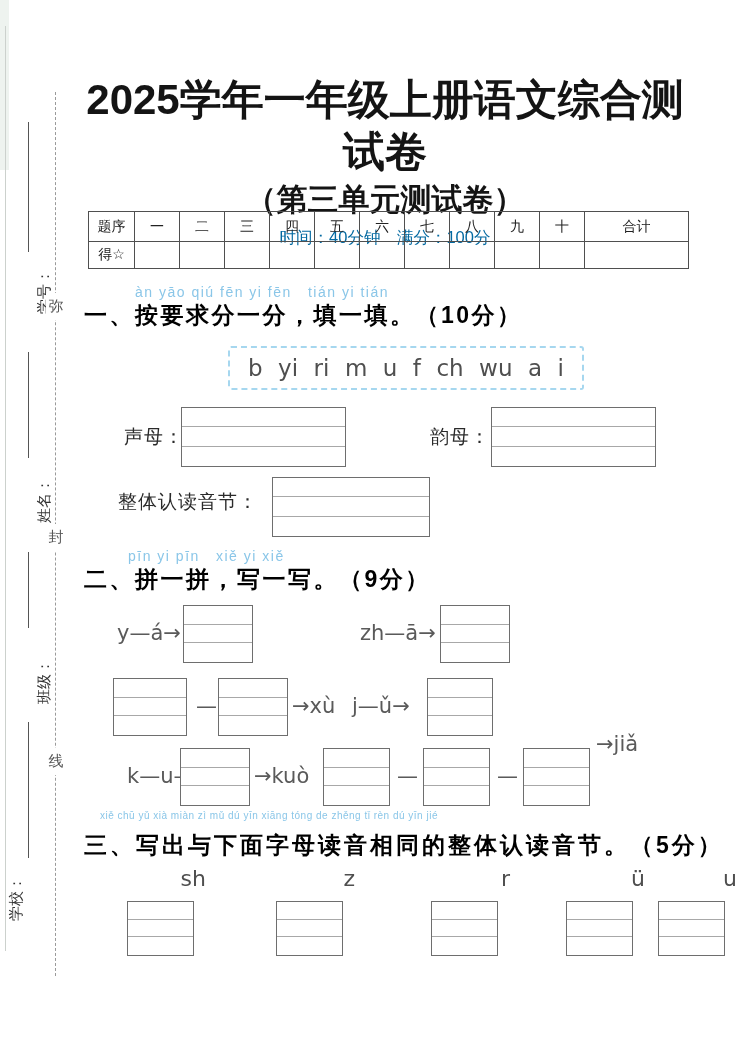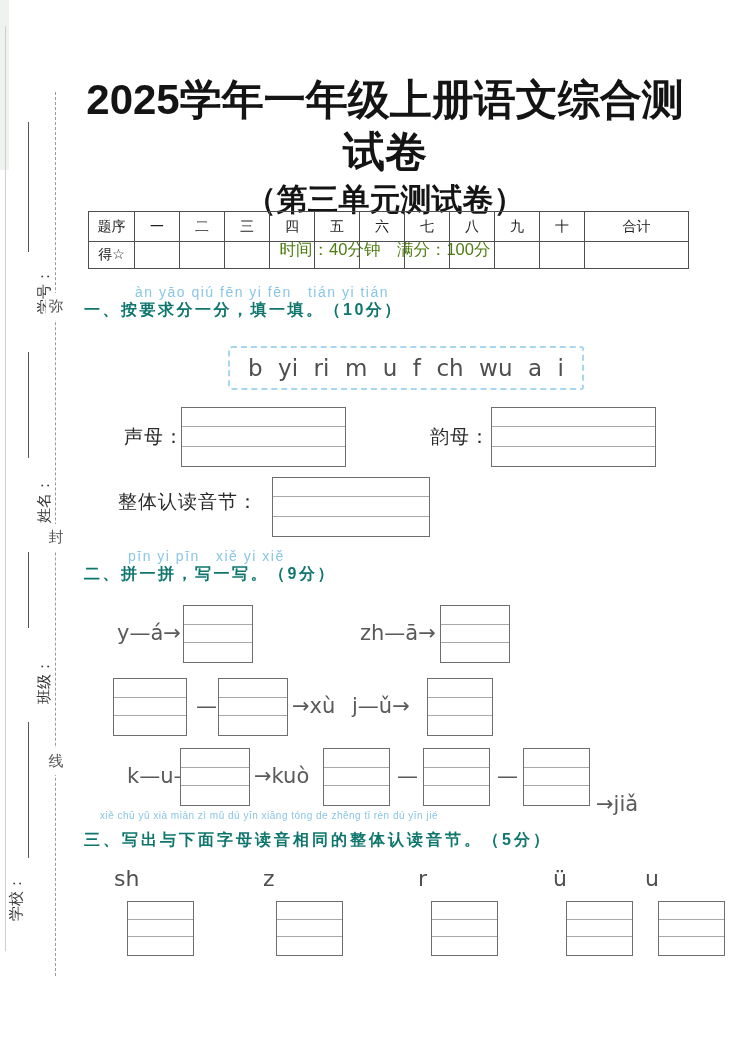--- a/index.html
+++ b/index.html
@@ -13,50 +13,50 @@
   .sealchar{position:absolute;left:46px;width:20px;text-align:center;font-size:15px;color:#555;
             background:#fff;padding:4px 0;z-index:2;}
   .vline{position:absolute;width:0;border-left:1.4px solid #555;}
   .vlabel{position:absolute;width:60px;height:18px;line-height:18px;font-size:15px;color:#333;
           transform:rotate(-90deg);white-space:nowrap;}
 
   
   .header{position:absolute;left:70px;top:74px;width:630px;text-align:center;color:#141414;}
   .title{font-size:42px;font-weight:bold;line-height:52px;}
   .subtitle{font-size:31px;font-weight:bold;line-height:44px;}
-  .meta{font-size:16.5px;line-height:24px;margin-top:15px;color:#4d7c0f;}
+  .meta{font-size:16.5px;line-height:24px;margin-top:3px;color:#0369a1;}
 
   
   .scoretable{position:absolute;left:88px;top:211px;border-collapse:collapse;table-layout:fixed;}
   .scoretable td{border:1px solid #4f4f4f;text-align:center;font-size:14px;color:#222;padding:0;}
   .scoretable tr:first-child td{height:29px;}
   .scoretable tr:last-child td{height:26px;}
 
   
   .pinyin{position:absolute;font-size:14px;color:#8ac6e8;letter-spacing:1.5px;white-space:pre;}
-  .secheading{position:absolute;font-size:16px;font-weight:bold;color:#0f766e;letter-spacing:2.5px;white-space:nowrap;}
+  .secheading{position:absolute;font-size:23px;font-weight:bold;color:#000000;letter-spacing:2.5px;white-space:nowrap;}
   .fieldlabel{position:absolute;font-size:19px;color:#2a2a2a;letter-spacing:1px;
               font-family:"Liberation Serif","DejaVu Serif",serif;}
 
   
   .p4box{position:absolute;border:1.4px solid #6e6e6e;background:#fff;box-sizing:border-box;}
   .p4box i{display:block;height:33.33%;border-bottom:1px solid #a8a8a8;box-sizing:border-box;}
   .p4box i:last-child{border-bottom:none;}
 
   
   .lettersbox{position:absolute;left:228px;top:346px;width:356px;height:44px;border:2px dashed #a6d7ef;
               border-radius:3px;display:flex;align-items:center;justify-content:space-between;
               padding:0 18px;box-sizing:border-box;}
   .lettersbox span{font-size:23px;color:#4f4f4f;font-family:"DejaVu Sans",sans-serif;}
 
   
   .sptext{position:absolute;font-size:21px;color:#5a5a5a;white-space:nowrap;font-family:"DejaVu Sans",sans-serif;}
 
   
-  .s3col{position:absolute;top:866px;width:92px;text-align:left;}
+  .s3col{position:absolute;top:866px;width:92px;text-align:right;}
   .s3letter{font-size:22px;color:#4f4f4f;line-height:26px;font-family:"DejaVu Sans",sans-serif;}
   .s3col .p4box{position:static;display:block;margin:9px auto 0;width:67px;height:55px;}
 </style>
 </head>
 <body>
 
 <div class="page">
 
   <div class="edgestrip"></div>
   <div class="edgeline"></div>
@@ -214,21 +214,21 @@
       <i></i>
       <i></i>
       <i></i>
     </div>
   <div class="sptext" style="left:497px;top:764px">—</div>
   <div class="p4box" style="left:523px;top:748px;width:67px;height:58px">
       <i></i>
       <i></i>
       <i></i>
     </div>
-  <div class="sptext" style="left:596px;top:792px">→jiǎ</div>
+  <div class="sptext" style="left:596px;top:732px">→jiǎ</div>
 
   <div class="pinyin" style="left:100px;top:810px;letter-spacing:0.5px;font-size:10px">xiě chū yǔ xià miàn zì mǔ dú yīn xiāng tóng de zhěng tǐ rèn dú yīn jié</div>
   <div class="secheading" style="left:84px;top:830px;letter-spacing:3px">三、写出与下面字母读音相同的整体认读音节。（5分）</div>
 
   <div class="s3col" style="left:114px">
     <div class="s3letter">sh</div>
     <div class="p4box">
         <i></i>
         <i></i>
         <i></i>

